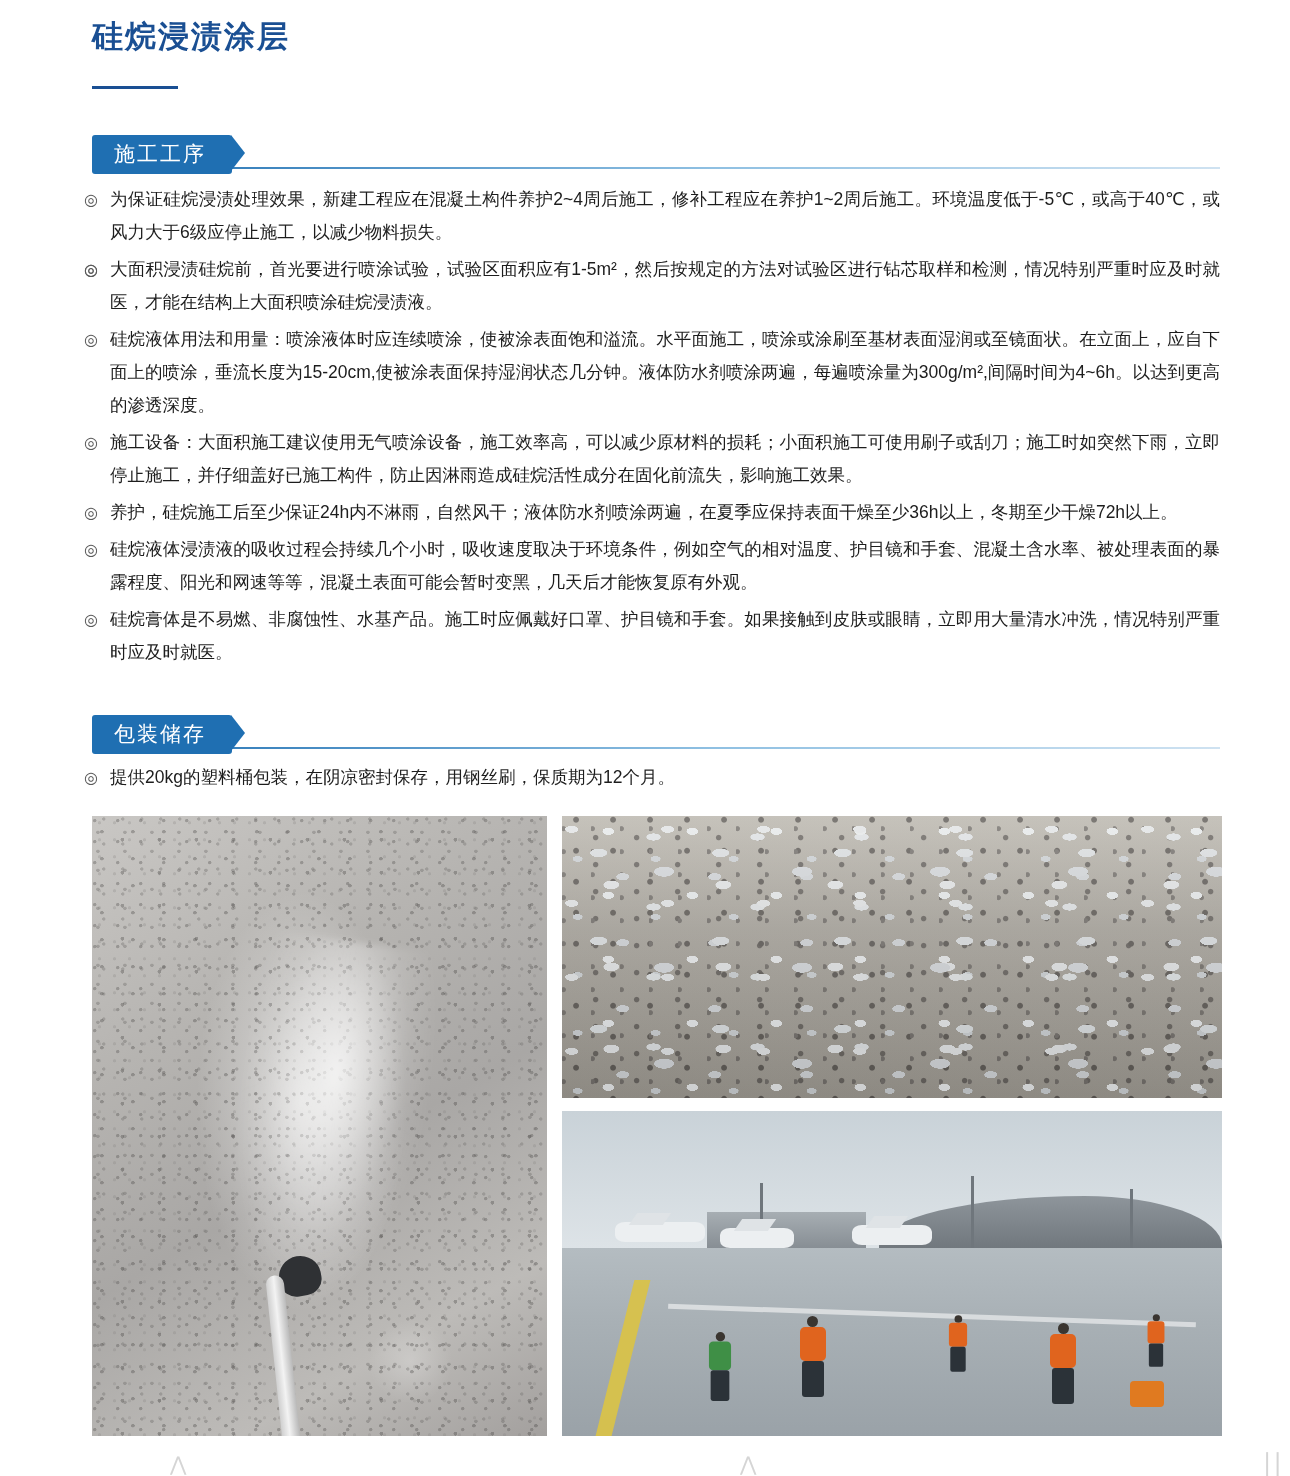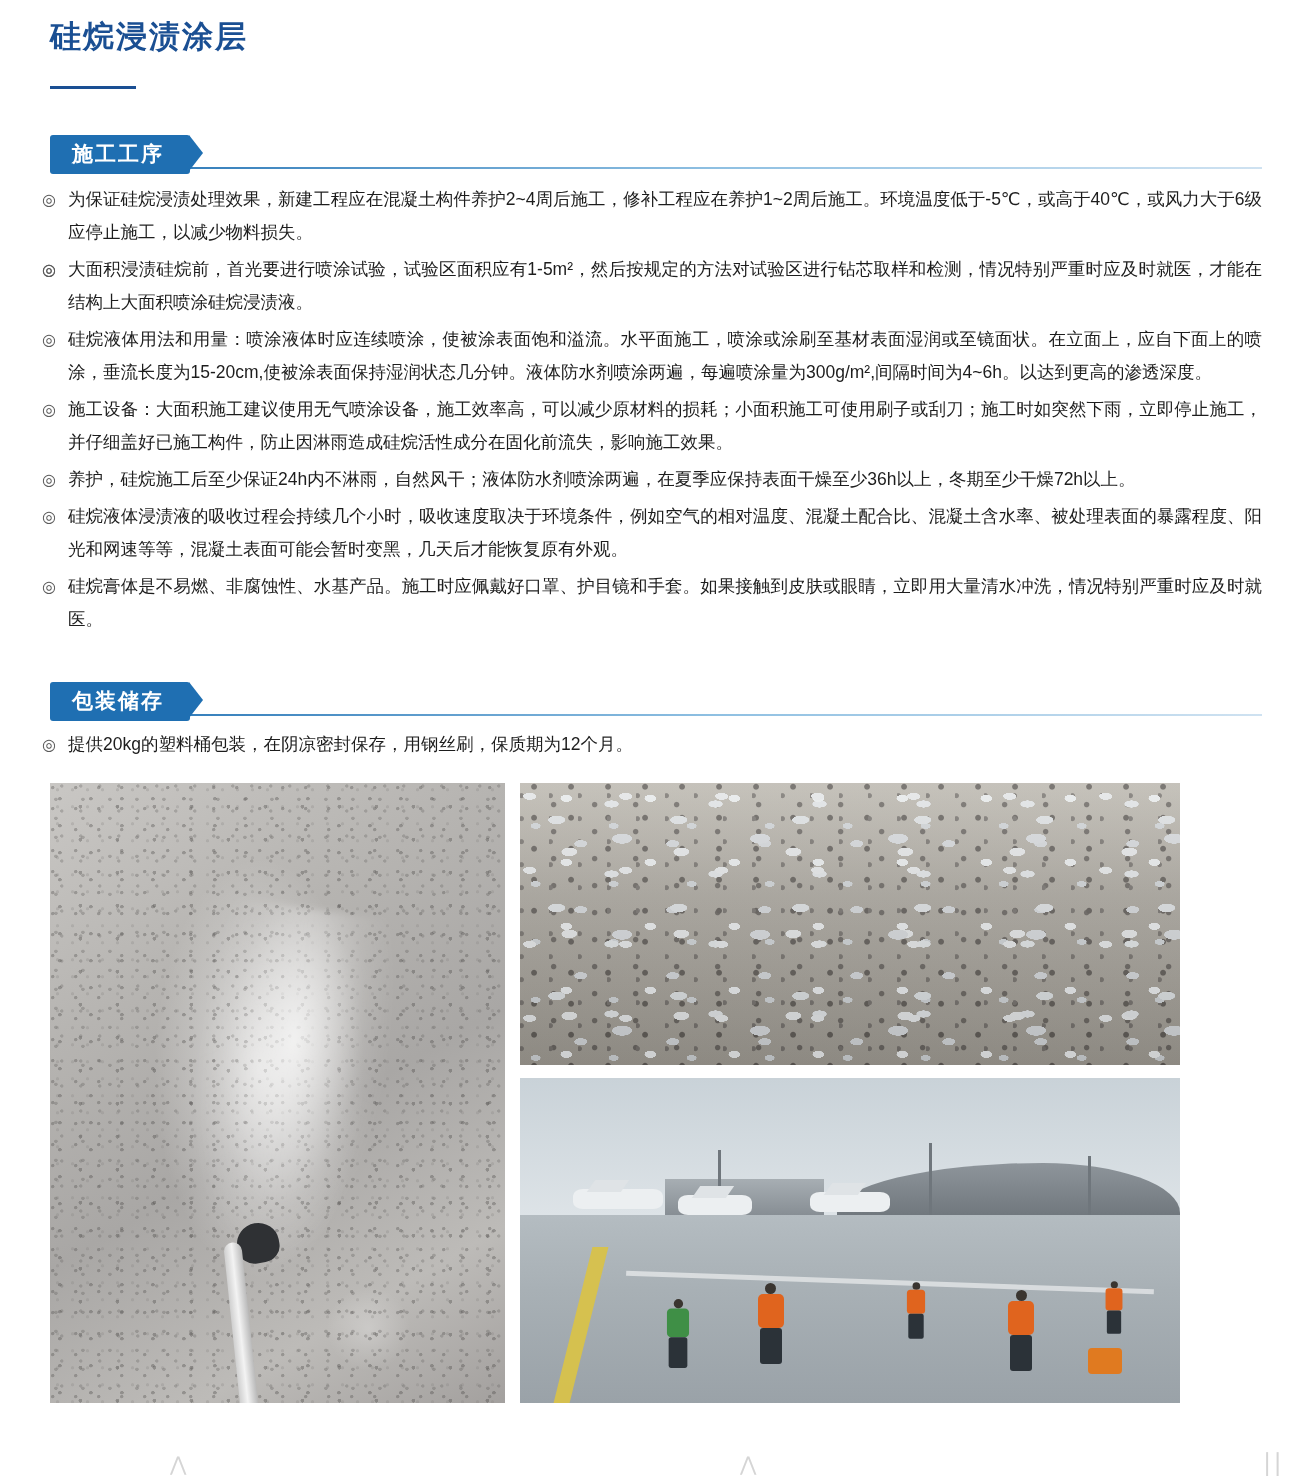--- a/index.html
+++ b/index.html
@@ -14,21 +14,21 @@
     font-family: "Liberation Sans", "DejaVu Sans", sans-serif;
     color: #222222;
     overflow: hidden;
   }
 
   .page {
     position: relative;
     width: 1290px;
     height: 1476px;
     box-sizing: border-box;
-    padding: 0 28px;
+    padding: 0 70px;
   }
 
   
   .doc-title {
     font-size: 31px;
     font-weight: bold;
     color: #1a4f93;
     letter-spacing: 2px;
     padding-top: 16px;
     margin: 0 0 0 22px;
@@ -45,21 +45,21 @@
     position: relative;
     margin: 46px 0 0 22px;
     height: 34px;
   }
   .section-head .tag {
     display: inline-block;
     position: relative;
     background: #1f6fb2;
     color: #ffffff;
     font-size: 21px;
-    font-weight: bold;
+    font-weight: normal;
     letter-spacing: 2px;
     padding: 5px 26px 6px 22px;
     border-radius: 3px 3px 3px 3px;
     z-index: 2;
   }
   .section-head .tag::after {
     content: "";
     position: absolute;
     right: -13px;
     top: 0;
@@ -282,21 +282,21 @@
     <p class="para">
       <span class="bullet">◎</span>
       <span>施工设备：大面积施工建议使用无气喷涂设备，施工效率高，可以减少原材料的损耗；小面积施工可使用刷子或刮刀；施工时如突然下雨，立即停止施工，并仔细盖好已施工构件，防止因淋雨造成硅烷活性成分在固化前流失，影响施工效果。</span>
     </p>
     <p class="para">
       <span class="bullet">◎</span>
       <span>养护，硅烷施工后至少保证24h内不淋雨，自然风干；液体防水剂喷涂两遍，在夏季应保持表面干燥至少36h以上，冬期至少干燥72h以上。</span>
     </p>
     <p class="para">
       <span class="bullet">◎</span>
-      <span>硅烷液体浸渍液的吸收过程会持续几个小时，吸收速度取决于环境条件，例如空气的相对温度、混凝土配合比、混凝土含水率、被处理表面的暴露程度、阳光和网速等等，混凝土表面可能会暂时变黑，几天后才能恢复原有外观。</span>
+      <span>硅烷液体浸渍液的吸收过程会持续几个小时，吸收速度取决于环境条件，例如空气的相对温度、护目镜和手套、混凝土含水率、被处理表面的暴露程度、阳光和网速等等，混凝土表面可能会暂时变黑，几天后才能恢复原有外观。</span>
     </p>
     <p class="para">
       <span class="bullet">◎</span>
       <span>硅烷膏体是不易燃、非腐蚀性、水基产品。施工时应佩戴好口罩、护目镜和手套。如果接触到皮肤或眼睛，立即用大量清水冲洗，情况特别严重时应及时就医。</span>
     </p>
   </div>
 
   <div class="section-head">
     <span class="tag">包装储存</span>
     <span class="rule"></span>

